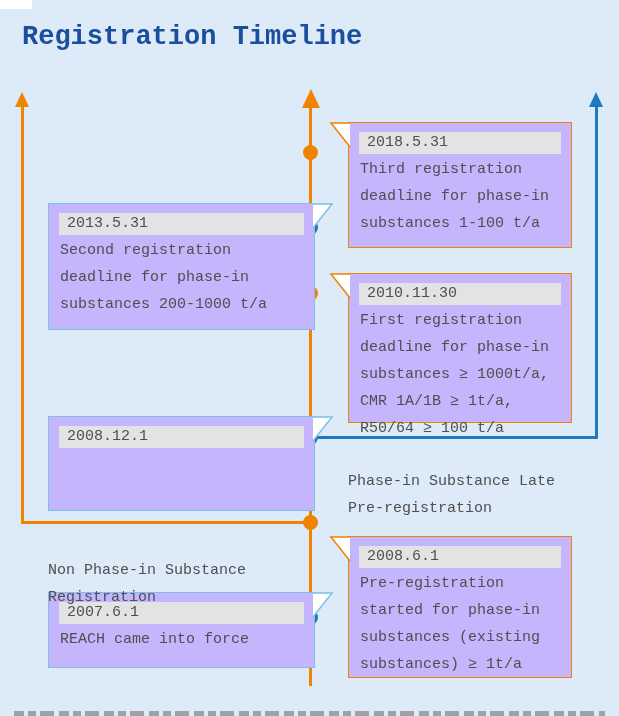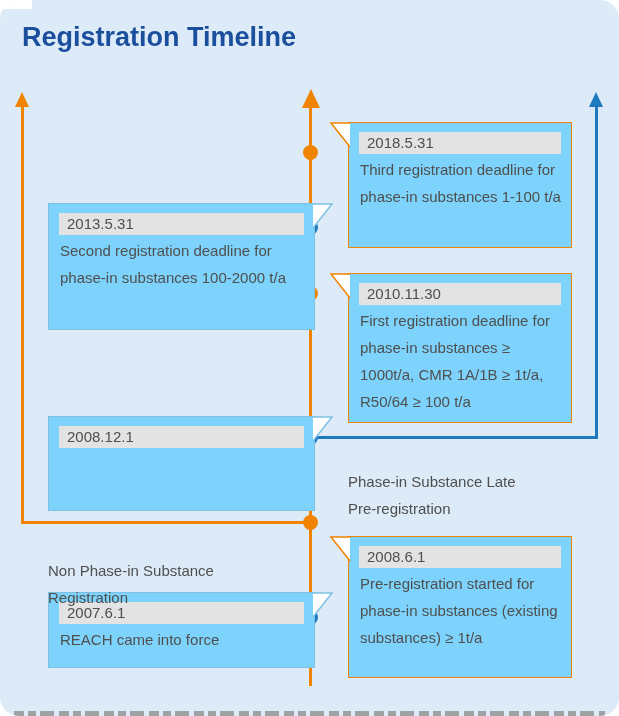--- a/index.html
+++ b/index.html
@@ -1,21 +1,20 @@
 <!DOCTYPE html>
 <html><head>
 <meta charset="utf-8">
 <style>
   html,body{margin:0;padding:0;background:#ffffff;}
   .canvas{
     position:relative;width:619px;height:716px;overflow:hidden;
     background:#dcebf7;
-    font-family:Liberation Sans, sans-serif;
+    font-family:Liberation Mono, monospace;
     color:#4f4f4f;
-    border-radius:19px;
   }
   .corner-notch{position:absolute;left:0;top:0;width:32px;height:9px;background:#ffffff;}
   .title{
     position:absolute;left:22px;top:22px;
     font-size:27px;font-weight:bold;color:#1b4e9c;
   }
 
   
   .vline{position:absolute;width:3px;}
   .hline{position:absolute;height:3px;}
@@ -31,21 +30,21 @@
   .arrow-small{border-left-width:7px;border-right-width:7px;}
   .arrow-left{left:15px;top:92px;border-bottom:15px solid #f08300;}
   .arrow-right{left:589px;top:92px;border-bottom:15px solid #1d79c0;}
 
   
   .dot{position:absolute;left:303px;width:15px;height:15px;border-radius:50%;}
   .dot.orange{background:#f08300;}
   .dot.blue{background:#1d79c0;}
 
   
-  .bubble{position:absolute;background:#7dd3fc;border:1.5px solid;box-sizing:border-box;}
+  .bubble{position:absolute;background:#c4b5fd;border:1.5px solid;box-sizing:border-box;}
   .bubble.right-side{border-color:#f08300;left:348px;width:224px;}
   .bubble.left-side{border-color:#7cc0e2;left:48px;width:267px;}
   .datebar{
     margin:9px 10px 2px 10px;background:#e3e3e3;color:#4f4f4f;
     font-size:15px;line-height:22px;height:22px;padding:0 8px;
   }
   .desc{margin:2px 10px 8px 11px;font-size:15px;line-height:27px;color:#4f4f4f;}
   .tail{position:absolute;top:-1px;display:block;overflow:visible;}
   .tail.tail-right-edge{left:100%;margin-left:-2px;}
   .tail.tail-left-edge{right:100%;margin-right:-2px;}
@@ -98,21 +97,21 @@
     </svg>
     <div class="datebar">2018.5.31</div>
     <div class="desc">Third registration deadline for phase-in substances 1-100 t/a</div>
   </div>
 
   <div class="bubble left-side" style="top:203px;height:127px">
     <svg class="tail tail-right-edge" width="22" height="26" viewBox="0 0 22 26">
       <path class="tail-stroke-blue" d="M1 1 L20 1 L1 25"></path>
     </svg>
     <div class="datebar">2013.5.31</div>
-    <div class="desc">Second registration deadline for phase-in substances 100-2000 t/a</div>
+    <div class="desc">Second registration deadline for phase-in substances 200-1000 t/a</div>
   </div>
 
   <div class="bubble right-side" style="top:273px;height:150px">
     <svg class="tail tail-left-edge" width="22" height="26" viewBox="0 0 22 26">
       <path class="tail-stroke-orange" d="M21 1 L2 1 L21 25"></path>
     </svg>
     <div class="datebar">2010.11.30</div>
     <div class="desc">First registration deadline for phase-in substances ≥ 1000t/a, CMR 1A/1B ≥ 1t/a, R50/64 ≥ 100 t/a</div>
   </div>
 

